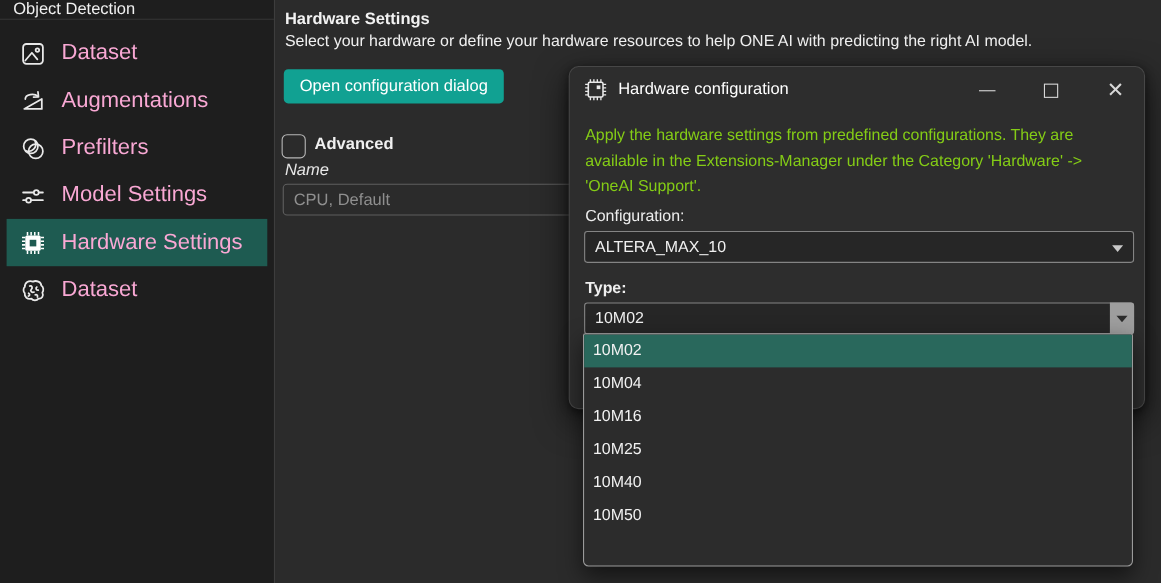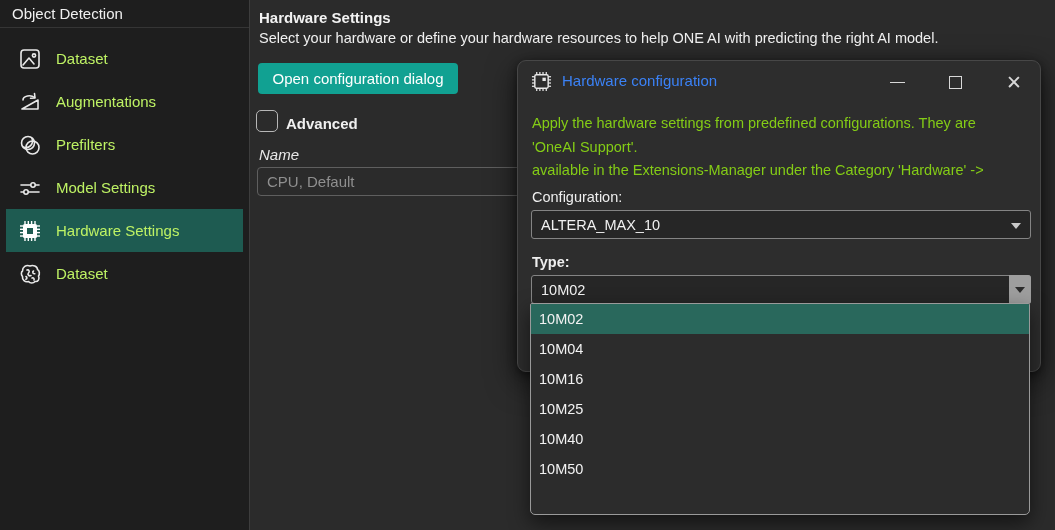--- a/index.html
+++ b/index.html
@@ -11,36 +11,36 @@
     position: relative;
   }
 
   
   .sidebar {
     position: absolute; left: 0; top: 0; width: 250px; height: 530px;
     background: #1e1e1e;
     border-right: 1px solid #3d3d3d;
   }
   .sidebar-header {
-    height: 28px;
+    height: 18px;
     display: flex; align-items: center;
     padding-left: 12px;
     font-size: 15px;
     color: #f0f0f0;
     border-bottom: 1px solid #353535;
   }
   .nav { padding-top: 9px; }
   .nav-item {
     height: 43px;
     margin: 0 6px;
     display: flex; align-items: center;
     padding-left: 12px;
     gap: 14px;
-    font-size: 15px;
-    color: #bef264;
+    font-size: 20px;
+    color: #f9a8d4;
     cursor: pointer;
   }
   .nav-item.selected { background: #1e5b51; }
   .nav-icon { width: 24px; height: 24px; display: flex; align-items: center; justify-content: center; flex: 0 0 24px; }
   .nav-icon svg { display: block; }
 
   
   .main { position: absolute; left: 251px; top: 0; width: 804px; height: 530px; }
   .main-title {
     position: absolute; left: 8px; top: 9px;
@@ -51,21 +51,21 @@
     font-size: 14.5px; color: #f0f0f0; white-space: nowrap;
   }
   .open-dialog-btn {
     position: absolute; left: 7px; top: 63px;
     width: 200px; height: 31px;
     background: #11a192; color: #ffffff;
     border: none; border-radius: 4px;
     font-family: inherit; font-size: 15px;
     cursor: pointer;
   }
-  .advanced-row { position: absolute; left: 5px; top: 110px; display: flex; align-items: flex-end; gap: 8px; }
+  .advanced-row { position: absolute; left: 5px; top: 122px; display: flex; align-items: flex-start; gap: 8px; }
   .checkbox {
     width: 22px; height: 22px;
     border: 1.5px solid #b7b7b7; border-radius: 5px;
     background: transparent; cursor: pointer;
   }
   .advanced-label { font-size: 15px; font-weight: bold; color: #f0f0f0; }
   .name-label { position: absolute; left: 8px; top: 146px; font-size: 15px; color: #e8e8e8; font-style: italic; }
   .name-input {
     position: absolute; left: 6px; top: 167px;
     width: 784px; height: 29px;
@@ -79,21 +79,21 @@
   .dialog {
     position: absolute; left: 517px; top: 60px;
     width: 524px; height: 312px;
     background: #2d2d2d;
     border: 1px solid #474747;
     border-radius: 9px;
     box-shadow: 0 10px 30px rgba(0,0,0,0.6), 0 2px 8px rgba(0,0,0,0.45);
   }
   .dialog-titlebar { position: absolute; left: 0; top: 0; right: 0; height: 40px; }
   .dialog-icon { position: absolute; left: 13px; top: 10px; width: 21px; height: 21px; }
-  .dialog-title { position: absolute; left: 44px; top: 11px; font-size: 15px; color: #3b82f6; }
+  .dialog-title { position: absolute; left: 44px; top: 11px; font-size: 15px; color: #ffffff; }
   .win-btn {
     position: absolute; top: 8px; width: 26px; height: 26px;
     display: flex; align-items: center; justify-content: center;
     color: #d8d8d8; cursor: pointer;
   }
   .win-btn.minimize { right: 130px; }
   .win-btn.maximize { right: 72px; }
   .win-btn.close    { right: 13px; font-size: 19px; line-height: 1; }
   .min-glyph { width: 15px; height: 0; border-top: 1.6px solid #d8d8d8; display: block; }
   .max-glyph { width: 13px; height: 13px; border: 1.6px solid #d8d8d8; display: block; }
@@ -301,22 +301,22 @@
     <span class="win-btn maximize">
         <span class="max-glyph"></span>
       </span>
     <span class="win-btn close">
         <span>✕</span>
       </span>
   </div>
 
   <div class="dialog-desc">
     <div>Apply the hardware settings from predefined configurations. They are</div>
+    <div>available in the Extensions-Manager under the Category 'Hardware' -&gt;</div>
     <div>'OneAI Support'.</div>
-    <div>available in the Extensions-Manager under the Category 'Hardware' -&gt;</div>
   </div>
 
   <div class="field-label label-configuration">Configuration:</div>
   <div class="combo combo-configuration">
     <span>ALTERA_MAX_10</span>
     <span class="caret-down"></span>
   </div>
 
   <div class="field-label label-type">Type:</div>
   <div class="combo combo-type">

